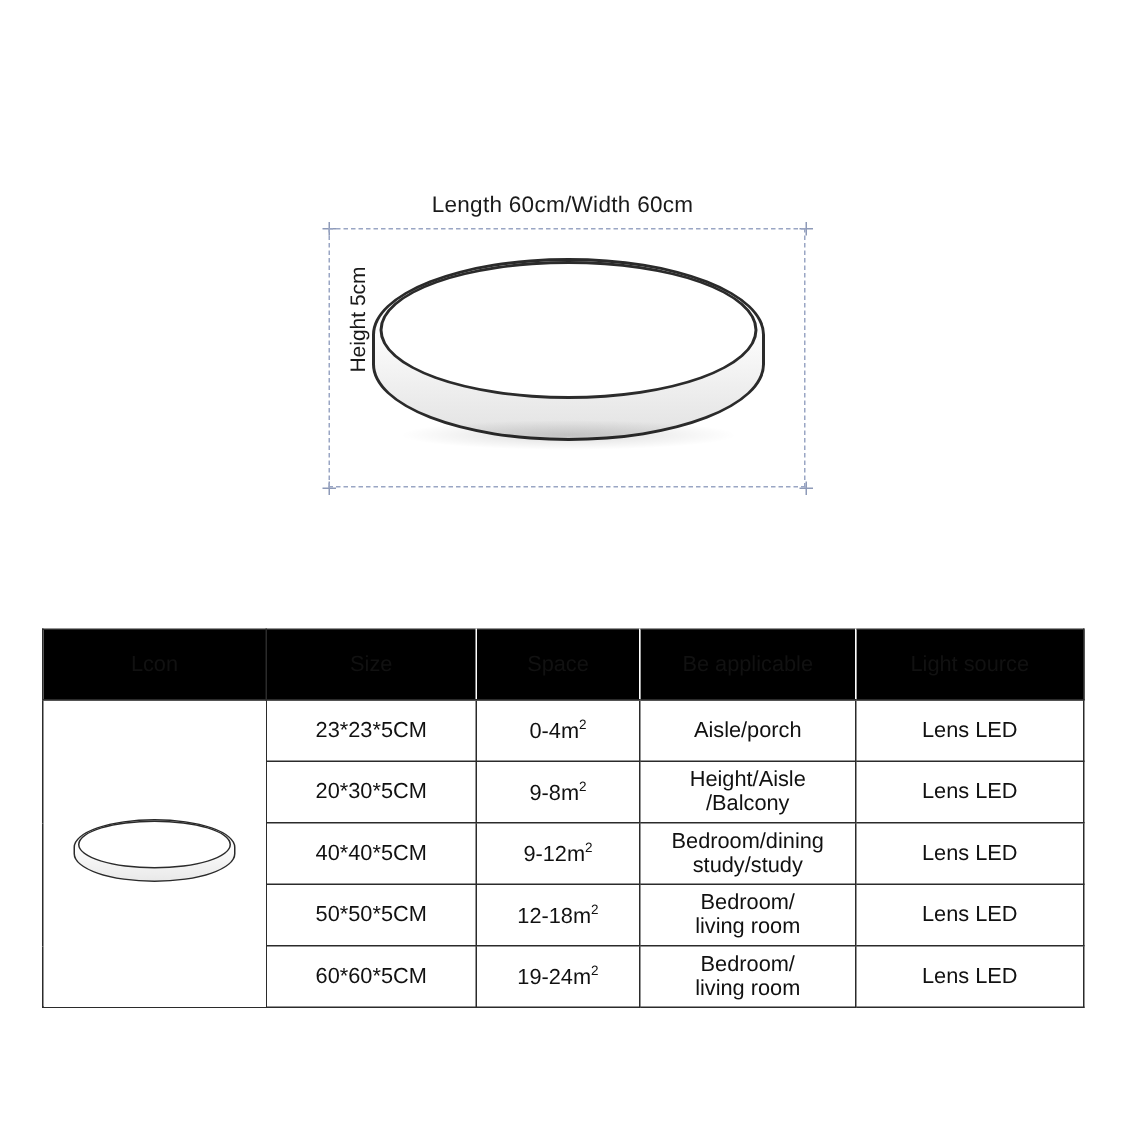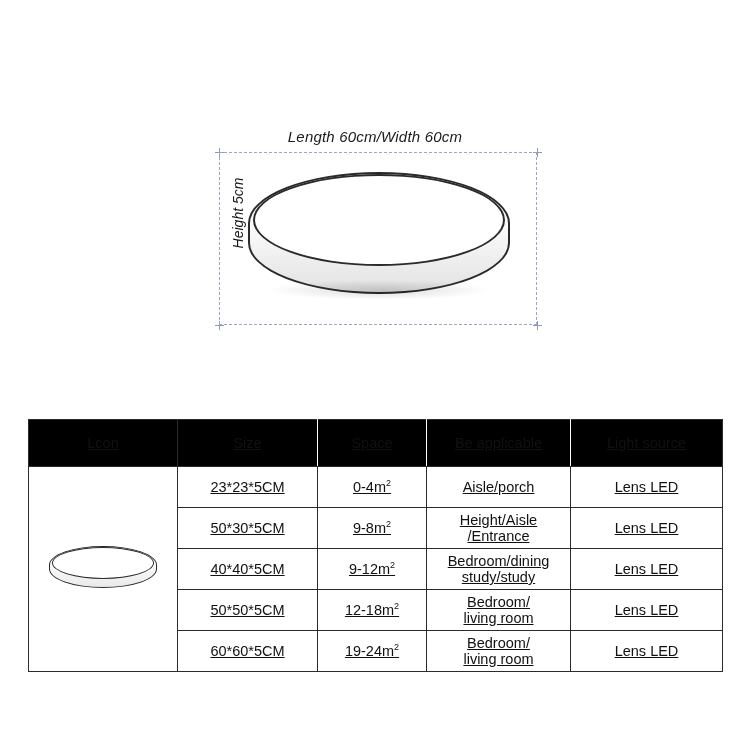--- a/index.html
+++ b/index.html
@@ -13,21 +13,20 @@
     font-family: "Liberation Sans", sans-serif;
     color: #111;
     overflow: hidden;
   }
 
   
   .diagram {
     position: relative;
     width: 750px;
     height: 410px;
-    font-style: italic;
   }
 
   .dim-top-label {
     position: absolute;
     left: 0;
     top: 128px;
     width: 750px;
     text-align: center;
     font-size: 15px;
     color: #1a1a1a;
@@ -129,21 +128,20 @@
     width: 694px;
     table-layout: fixed;
   }
   table.spec th, table.spec td {
     border: 1px solid #2b2b2b;
     text-align: center;
     vertical-align: middle;
     font-size: 14.5px;
     color: #111;
     padding: 0 4px;
-    text-decoration: underline;
   }
   thead th {
     background: #000000;
     color: #ffffff;
     height: 46px;
     font-weight: normal;
     font-size: 16px;
     border-color: #000000;
   }
   thead th.sep {
@@ -236,27 +234,27 @@
         <td>
           <span class="nowrap"><span>0-4</span><span>m</span><sup class="sq">2</sup></span>
         </td>
         <td class="cell-two-line">
           <div>Aisle/porch</div>
         </td>
         <td>Lens LED</td>
       </tr>
 
       <tr>
-        <td>50*30*5CM</td>
+        <td>20*30*5CM</td>
         <td>
           <span class="nowrap"><span>9-8</span><span>m</span><sup class="sq">2</sup></span>
         </td>
         <td class="cell-two-line">
           <div>Height/Aisle</div>
-          <div>/Entrance</div>
+          <div>/Balcony</div>
         </td>
         <td>Lens LED</td>
       </tr>
 
       <tr>
         <td>40*40*5CM</td>
         <td>
           <span class="nowrap"><span>9-12</span><span>m</span><sup class="sq">2</sup></span>
         </td>
         <td class="cell-two-line">

